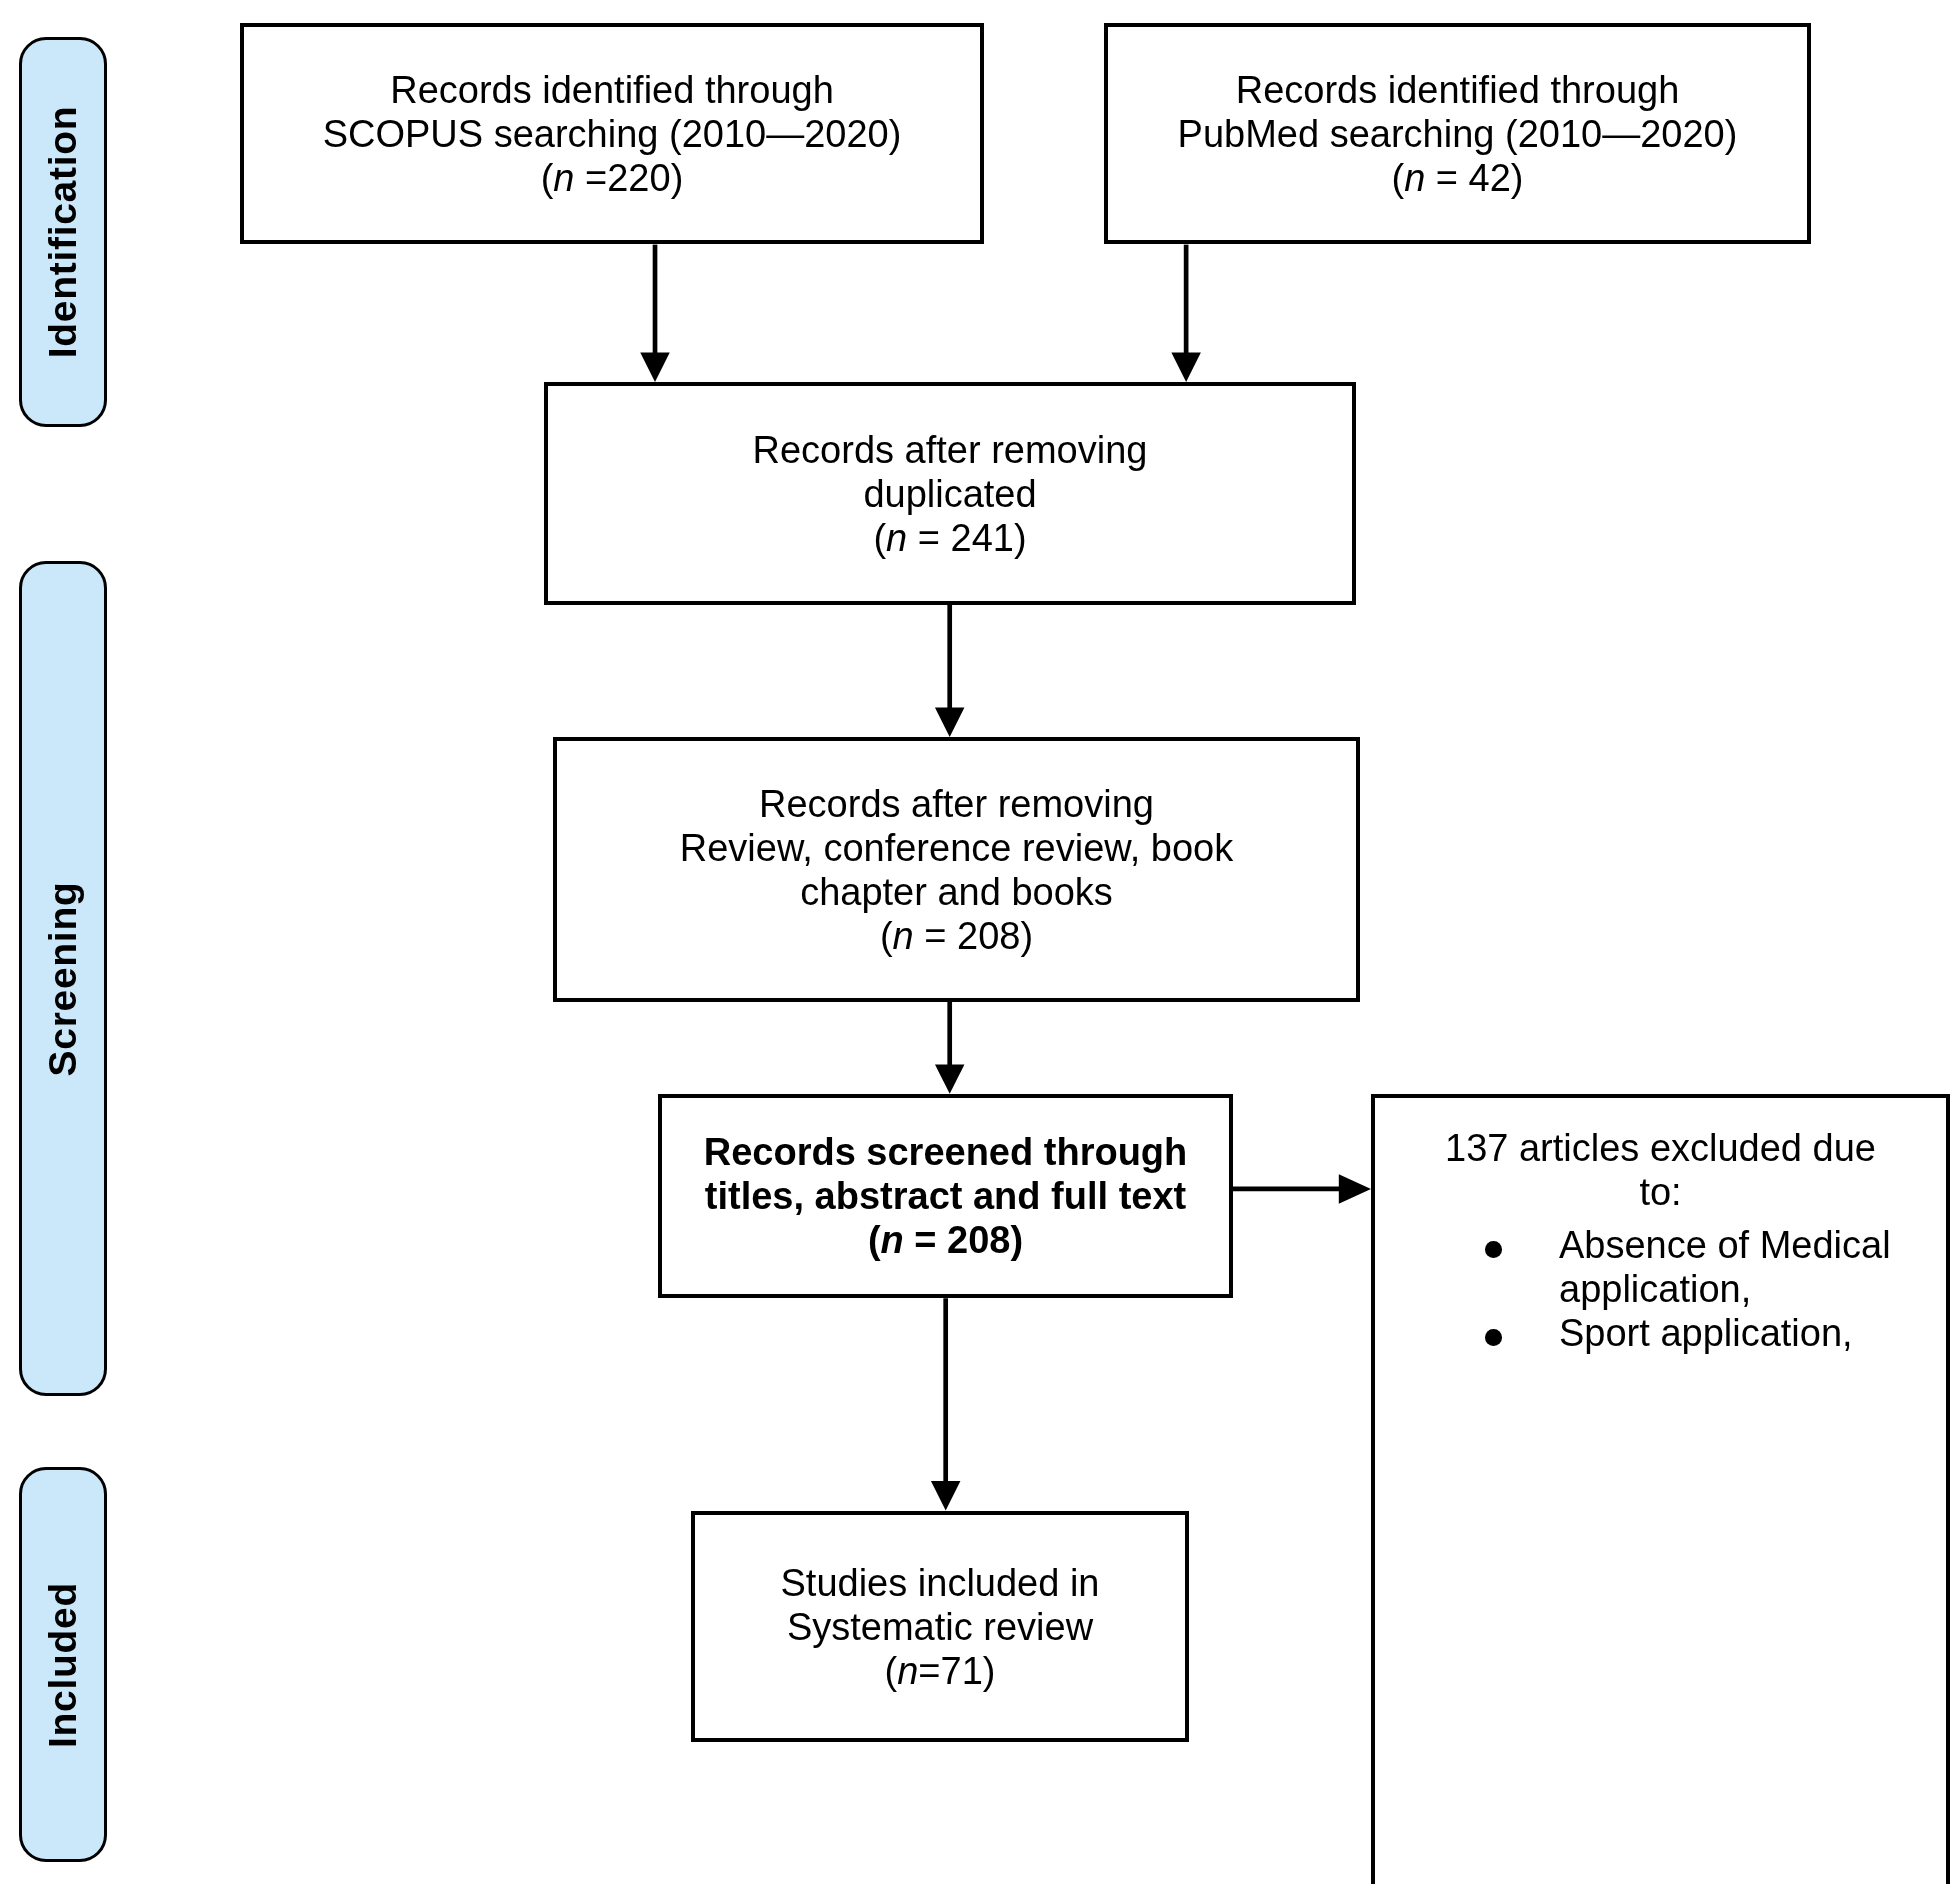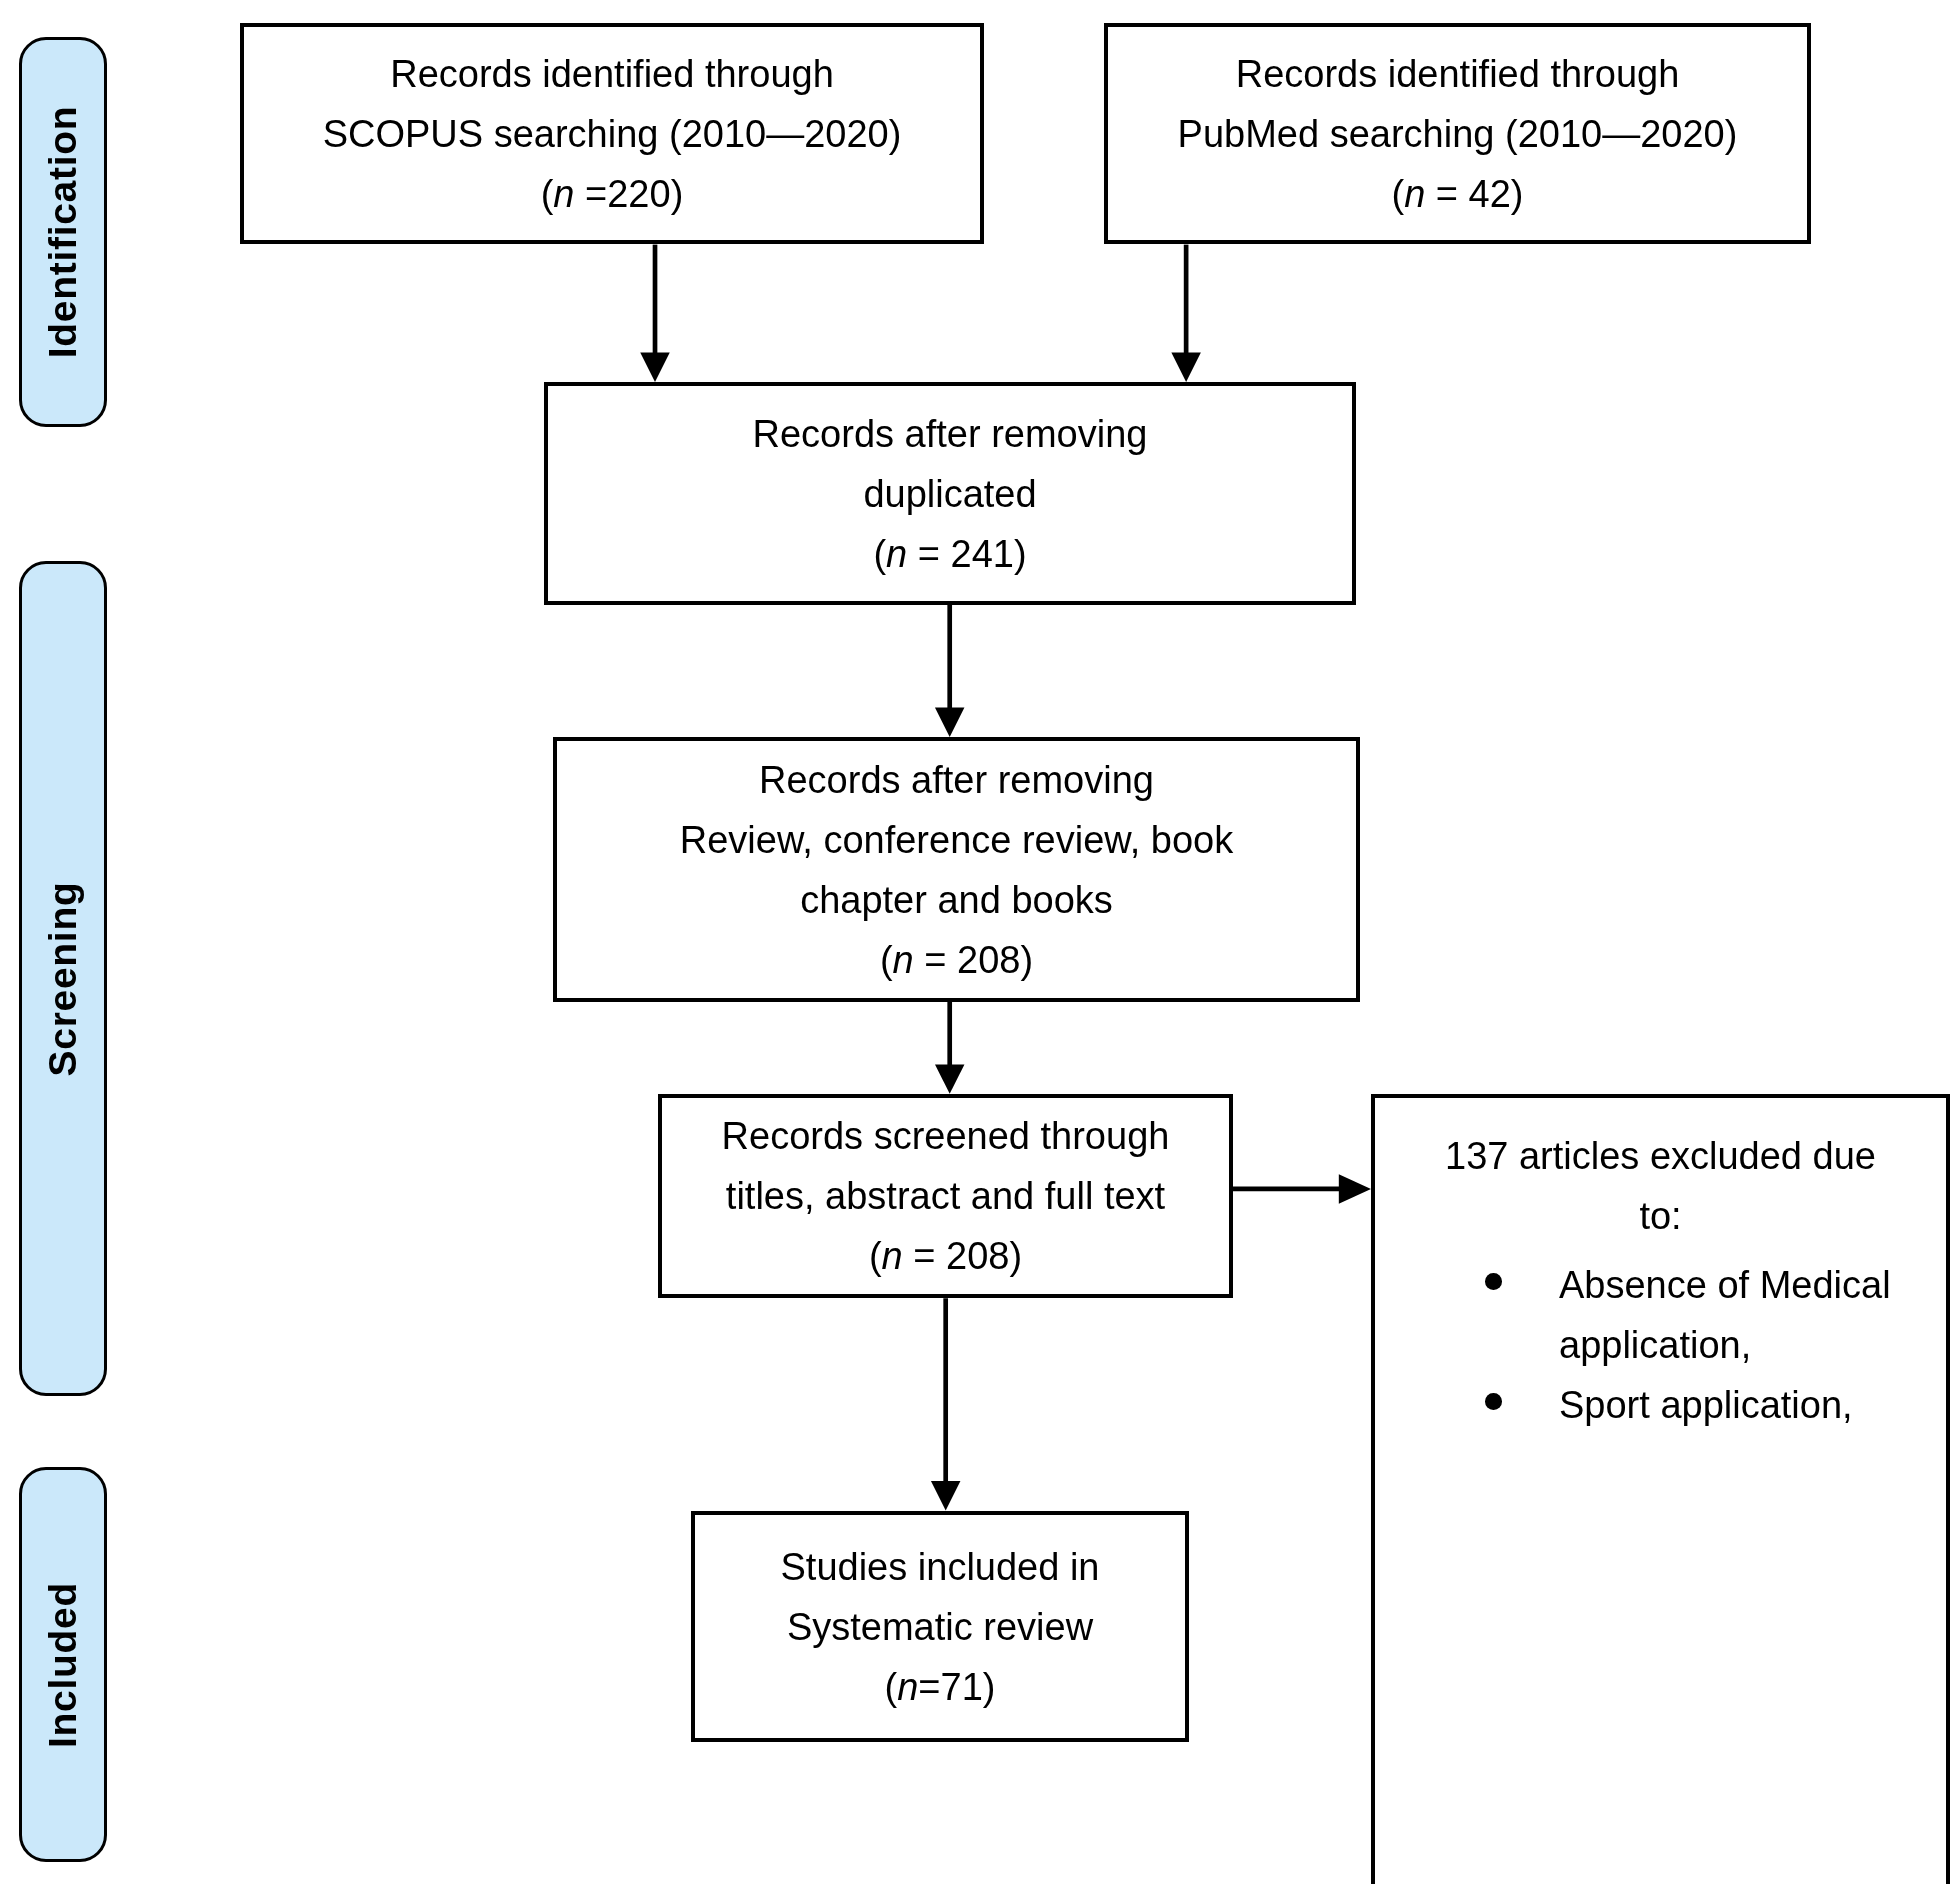--- a/index.html
+++ b/index.html
@@ -53,29 +53,29 @@
   .box {
     position: absolute;
     background: var(--box-fill);
     border: 4px solid var(--border);
     box-sizing: border-box;
     display: flex;
     align-items: center;
     justify-content: center;
     text-align: center;
     font-size: 38px;
-    line-height: 60px;
+    line-height: 44px;
   }
   .box-text { white-space: pre-line; width: 100%; }
 
   #box-scopus     { left: 240px;  top: 23.4px;   width: 744px; height: 221px; }
   #box-pubmed     { left: 1104px; top: 23.4px;   width: 707px; height: 221px; }
   #box-duplicated { left: 544px;  top: 382px;  width: 812px; height: 223px; }
   #box-review     { left: 553px;  top: 737px; width: 807px; height: 265px; }
-  #box-screened   { left: 658px;  top: 1094px; width: 575px;  height: 204px; }
+  #box-screened   { left: 658px;  top: 1094px; width: 575px;  height: 204px; font-weight: bold; }
   #box-included   { left: 691px; top: 1511px; width: 498px;  height: 231px; }
 
   #box-excluded {
     left: 1371px; top: 1094px; width: 579px; height: 996px;
     flex-direction: column;
     align-items: stretch;
     justify-content: flex-start;
     padding-top: 28px;
   }
   .excluded-list {

